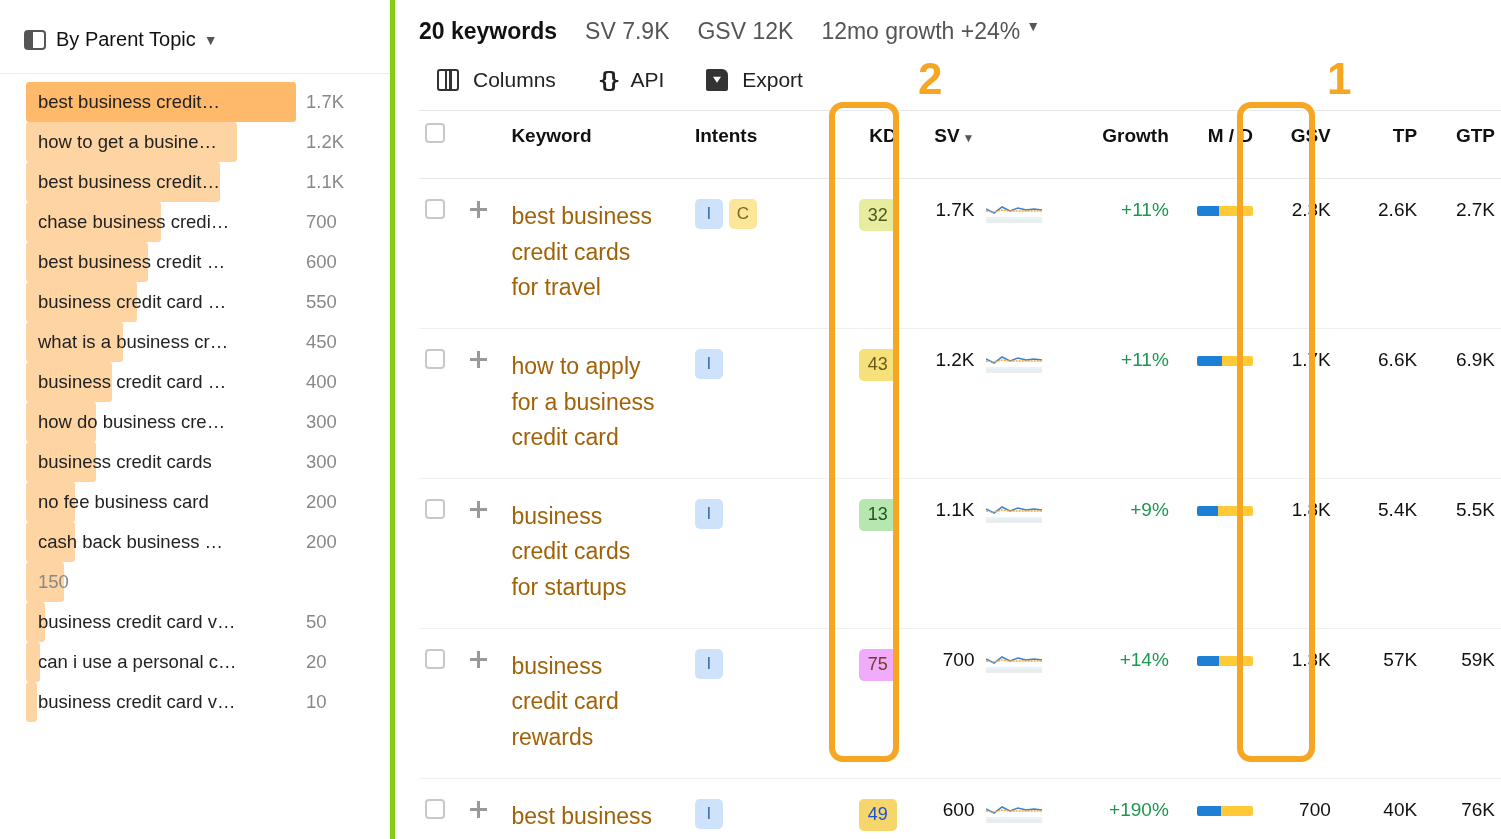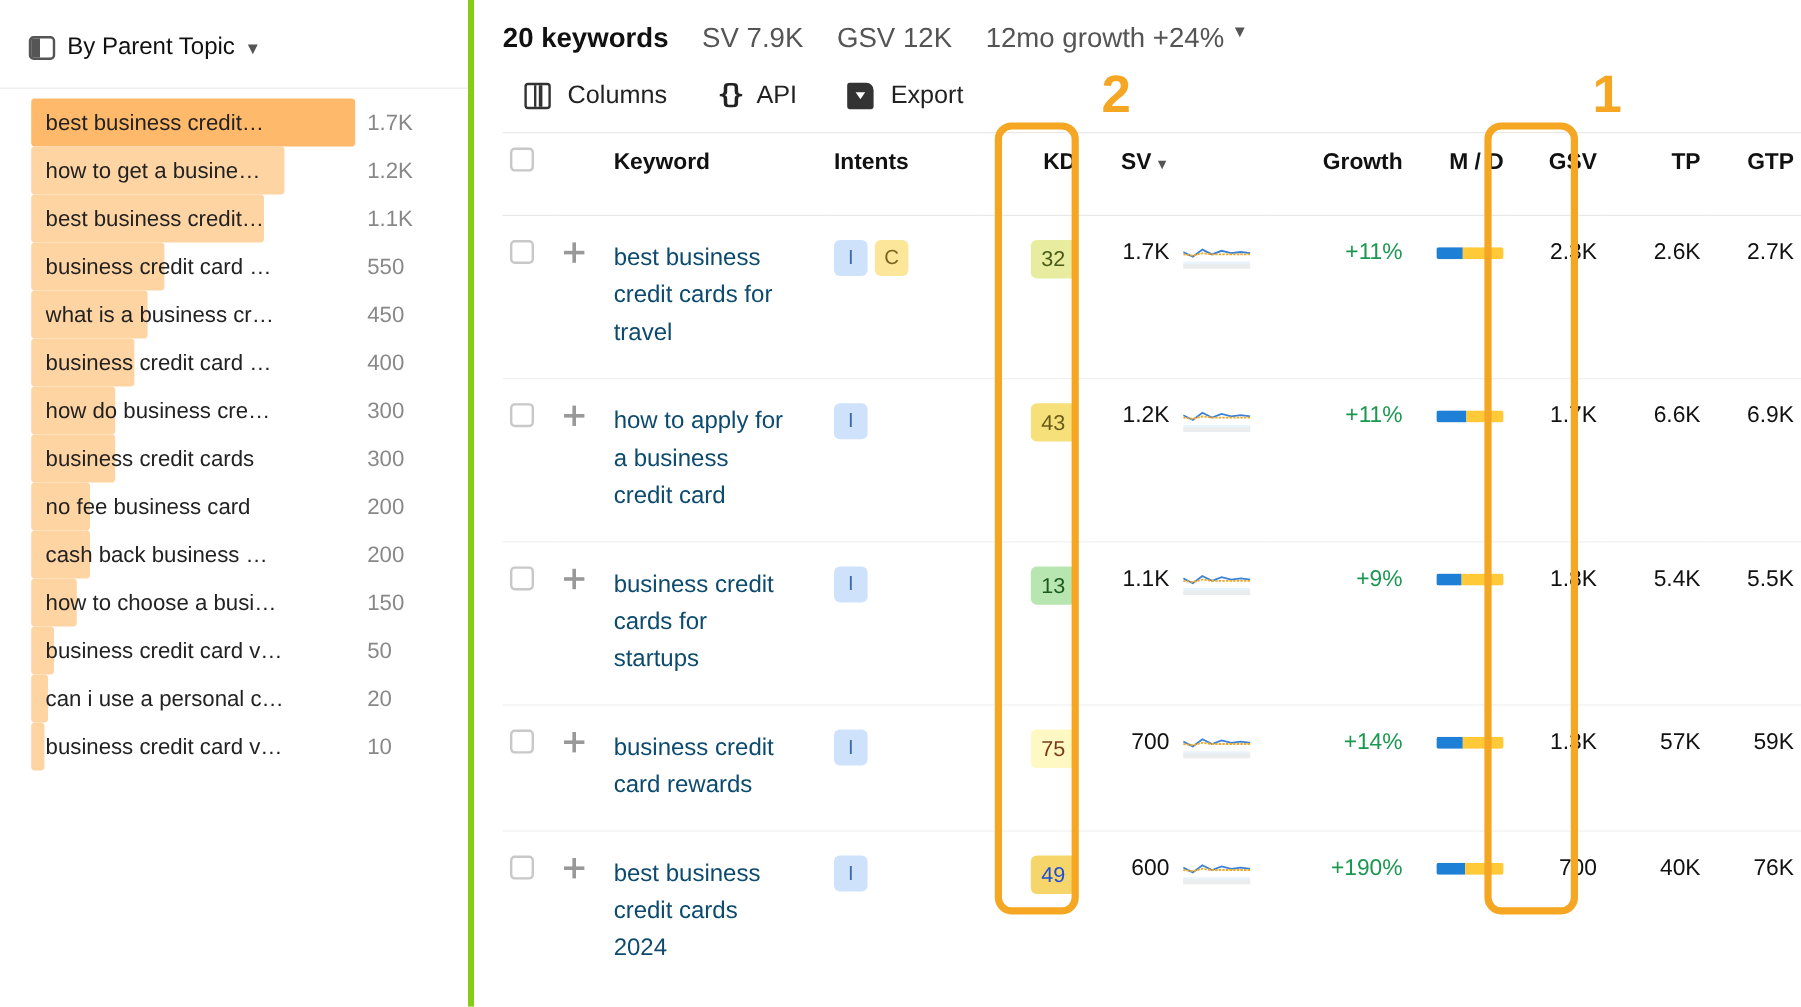--- a/index.html
+++ b/index.html
@@ -163,41 +163,41 @@
 }
 .plus {
   width: 22px; height: 22px;
   position: relative;
   color: #888;
   display: inline-block;
 }
 .plus::before, .plus::after { content:""; position:absolute; background:#999; }
 .plus::before { left:9px; top:2px; width:3px; height:17px; }
 .plus::after { left:2px; top:9px; width:17px; height:3px; }
-.keyword-link { color: #0c4a6e; font-size: 20px; line-height: 1.55; display: block; max-width: 150px; }
+.keyword-link { color: #a16207; font-size: 23px; line-height: 1.55; display: block; max-width: 150px; }
 .intent-badges { display: flex; gap: 6px; }
 .intent-badge {
   width: 28px; height: 30px;
   border-radius: 5px;
   display: flex; align-items: center; justify-content: center;
   font-size: 17px; font-weight: 500;
 }
 .intent-I { background: #cfe2fb; color: #3e6daa; }
 .intent-C { background: #fbe69a; color: #7a6520; }
 .kd-badge {
   display: inline-flex; align-items: center; justify-content: center;
   width: 38px; height: 32px;
   border-radius: 5px;
   font-size: 18px;
 }
 .kd-13 { background:#b8e6b0; color:#1a5a1a; }
 .kd-32 { background:#e8ec9e; color:#4a5a1a; }
 .kd-43 { background:#f6e07a; color:#6a5a1a; }
 .kd-49 { background:#f6d56a; color:#1d4ed8; }
-.kd-75 { background:#fef9c3; color:#7a3a1a; }
+.kd-75 { background:#f0abfc; color:#7a3a1a; }
 .growth-val { color: #1a9850; font-size: 19px; font-weight: 500; }
 .sv-sort { font-size: 12px; margin-left: 3px; color:#555; }
 .spark {
   width: 56px; height: 24px;
   display: inline-block;
 }
 .md-bar {
   width: 56px; height: 10px;
   display: inline-flex;
   border-radius: 2px;
@@ -238,20 +238,30 @@
         <div class="bar" style="width: 210.6px;"></div>
         <div class="label">how to get a busine…</div>
         <div class="count">1.2K</div>
       </div>
       <div class="topic">
         <div class="bar" style="width: 194.4px;"></div>
         <div class="label">best business credit…</div>
         <div class="count">1.1K</div>
       </div>
       <div class="topic">
+        <div class="bar" style="width: 135px;"></div>
+        <div class="label">chase business credi…</div>
+        <div class="count">700</div>
+      </div>
+      <div class="topic">
+        <div class="bar" style="width: 121.5px;"></div>
+        <div class="label">best business credit …</div>
+        <div class="count">600</div>
+      </div>
+      <div class="topic">
         <div class="bar" style="width: 110.7px;"></div>
         <div class="label">business credit card …</div>
         <div class="count">550</div>
       </div>
       <div class="topic">
         <div class="bar" style="width: 97.2px;"></div>
         <div class="label">what is a business cr…</div>
         <div class="count">450</div>
       </div>
       <div class="topic">
@@ -274,21 +284,20 @@
         <div class="label">no fee business card</div>
         <div class="count">200</div>
       </div>
       <div class="topic">
         <div class="bar" style="width: 48.6px;"></div>
         <div class="label">cash back business …</div>
         <div class="count">200</div>
       </div>
       <div class="topic">
         <div class="bar" style="width: 37.8px;"></div>
-        <div class="label">how to choose a busi…</div>
         <div class="count">150</div>
       </div>
       <div class="topic">
         <div class="bar" style="width: 18.9px;"></div>
         <div class="label">business credit card v…</div>
         <div class="count">50</div>
       </div>
       <div class="topic">
         <div class="bar" style="width: 13.5px;"></div>
         <div class="label">can i use a personal c…</div>

